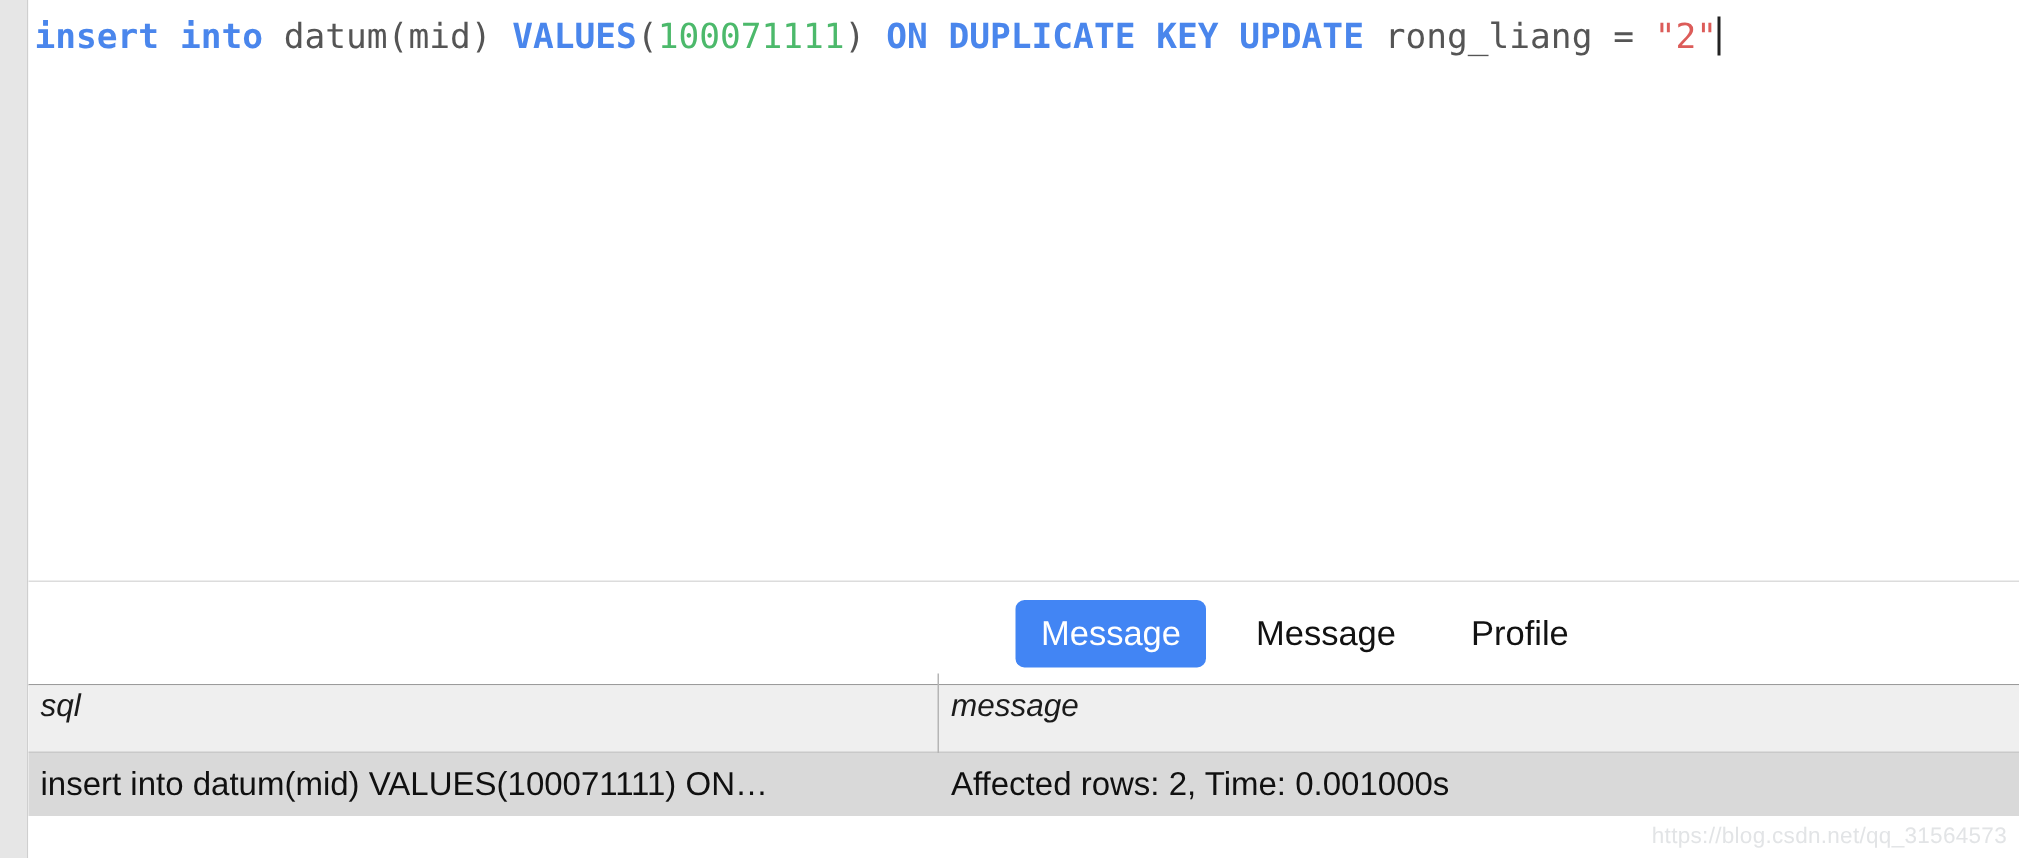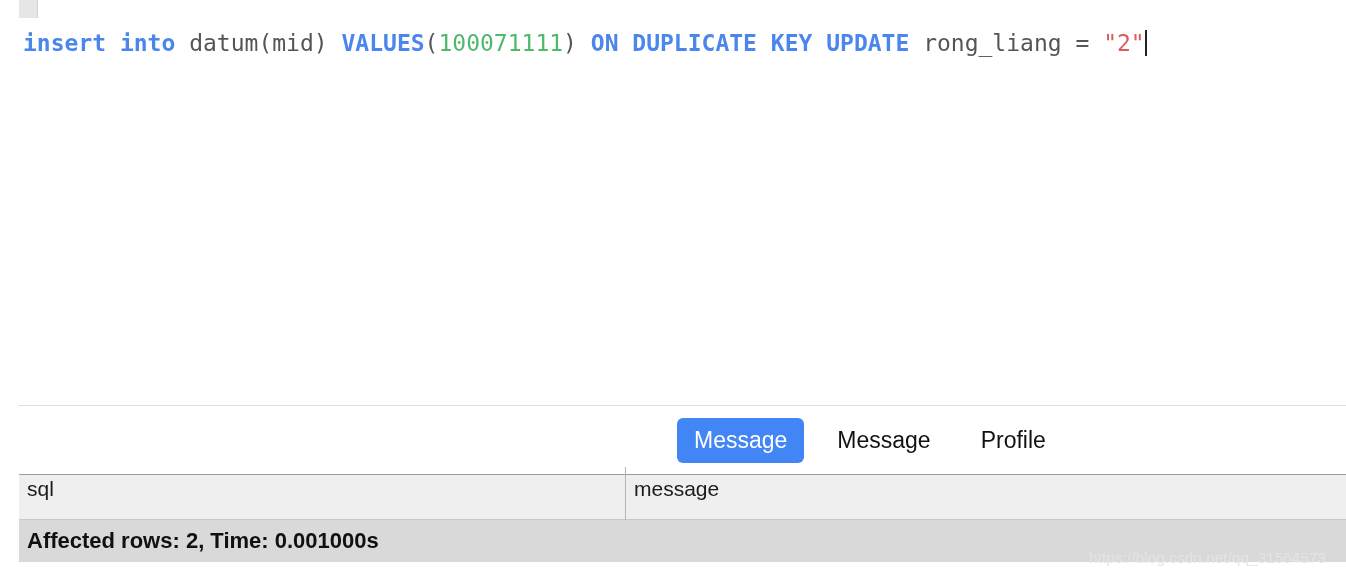--- a/index.html
+++ b/index.html
@@ -13,22 +13,21 @@
     overflow: hidden;
     font-family: "Liberation Sans", sans-serif;
     position: relative;
   }
 
   
   #app {
     position: absolute;
     inset: 0;
     display: flex;
-    flex-direction: column;
-    padding-left: 19px;
+    flex-direction: row;
   }
   .gutter {
     width: 18px;
     flex: 0 0 18px;
     background: #e6e6e6;
     border-right: 1px solid #cfcfcf;
     height: 572px;
   }
 
   .main {
@@ -123,20 +122,21 @@
     color: #1b1b1b;
     border-bottom: 1px solid #c9c9c9;
   }
   .th {
     box-sizing: border-box;
     padding-left: 8px;
     height: 60px;
     line-height: 44px;
     overflow: hidden;
     white-space: nowrap;
+    font-style: italic;
   }
   .th-sql { width: 607px; flex: 0 0 607px; border-right: 1px solid #b5b5b5; }
   .th-msg { flex: 1 1 auto; }
 
   .trow {
     display: flex;
     height: 42px;
     background: #d9d9d9;
     align-items: center;
     font-size: 22px;
@@ -145,31 +145,31 @@
   .td {
     box-sizing: border-box;
     padding-left: 8px;
     height: 42px;
     line-height: 42px;
     overflow: hidden;
     white-space: nowrap;
     text-overflow: ellipsis;
   }
   .td-sql { width: 607px; flex: 0 0 607px; }
-  .td-msg { flex: 1 1 auto; font-weight: bold; }
+  .td-msg { flex: 1 1 auto; }
 
   .filler {
     flex: 1 1 auto;
     background: #ffffff;
   }
 
   
   .watermark {
     position: absolute;
-    right: 20px;
+    right: 8px;
     bottom: 6px;
     font-size: 15px;
     color: #e2e4e6;
     font-family: "Liberation Sans", sans-serif;
     letter-spacing: 0.2px;
     pointer-events: none;
     margin-left: 46px;
   }
 </style>
 </head>
@@ -190,20 +190,21 @@
       <div class="tab">Message</div>
       <div class="tab">Profile</div>
     </div>
 
     <div class="results">
       <div class="thead">
         <div class="th th-sql">sql</div>
         <div class="th th-msg">message</div>
       </div>
       <div class="trow">
+        <div class="td td-sql">insert into datum(mid) VALUES(100071111) ON…</div>
         <div class="td td-msg">Affected rows: 2, Time: 0.001000s</div>
       </div>
       <div class="filler"></div>
     </div>
 
   </div>
 </div>
 
 <div class="watermark">https://blog.csdn.net/qq_31564573</div>
 

